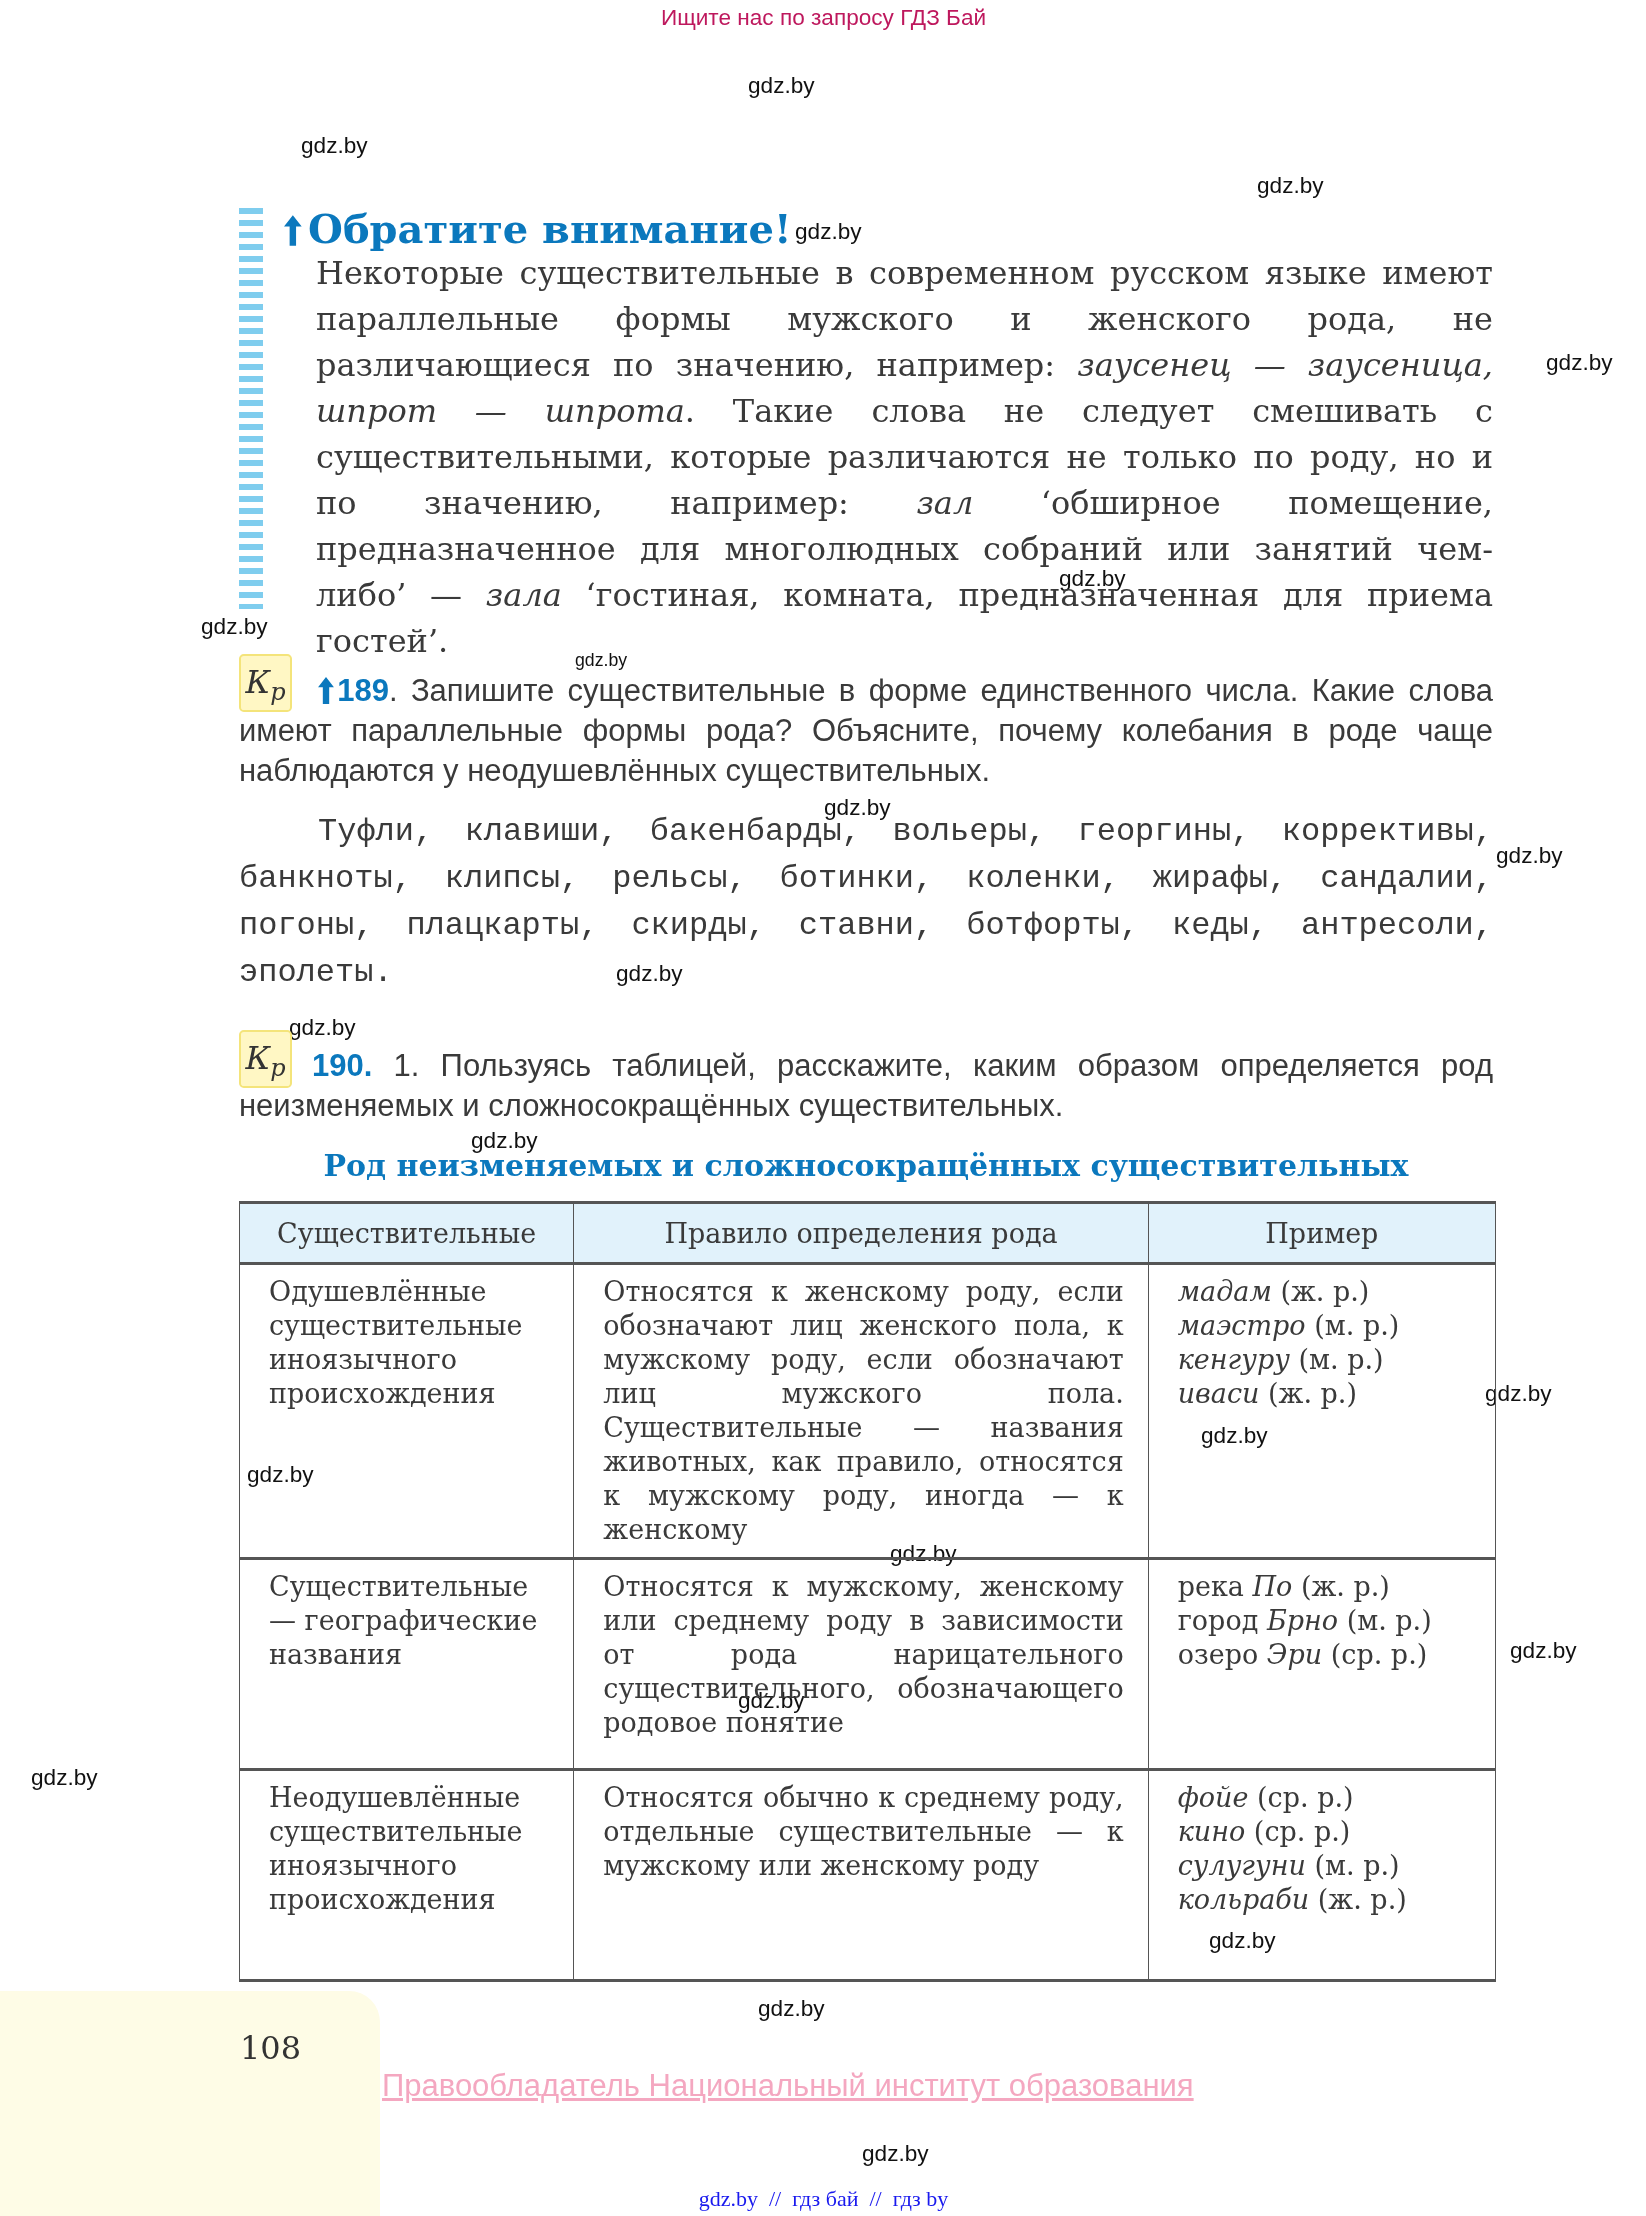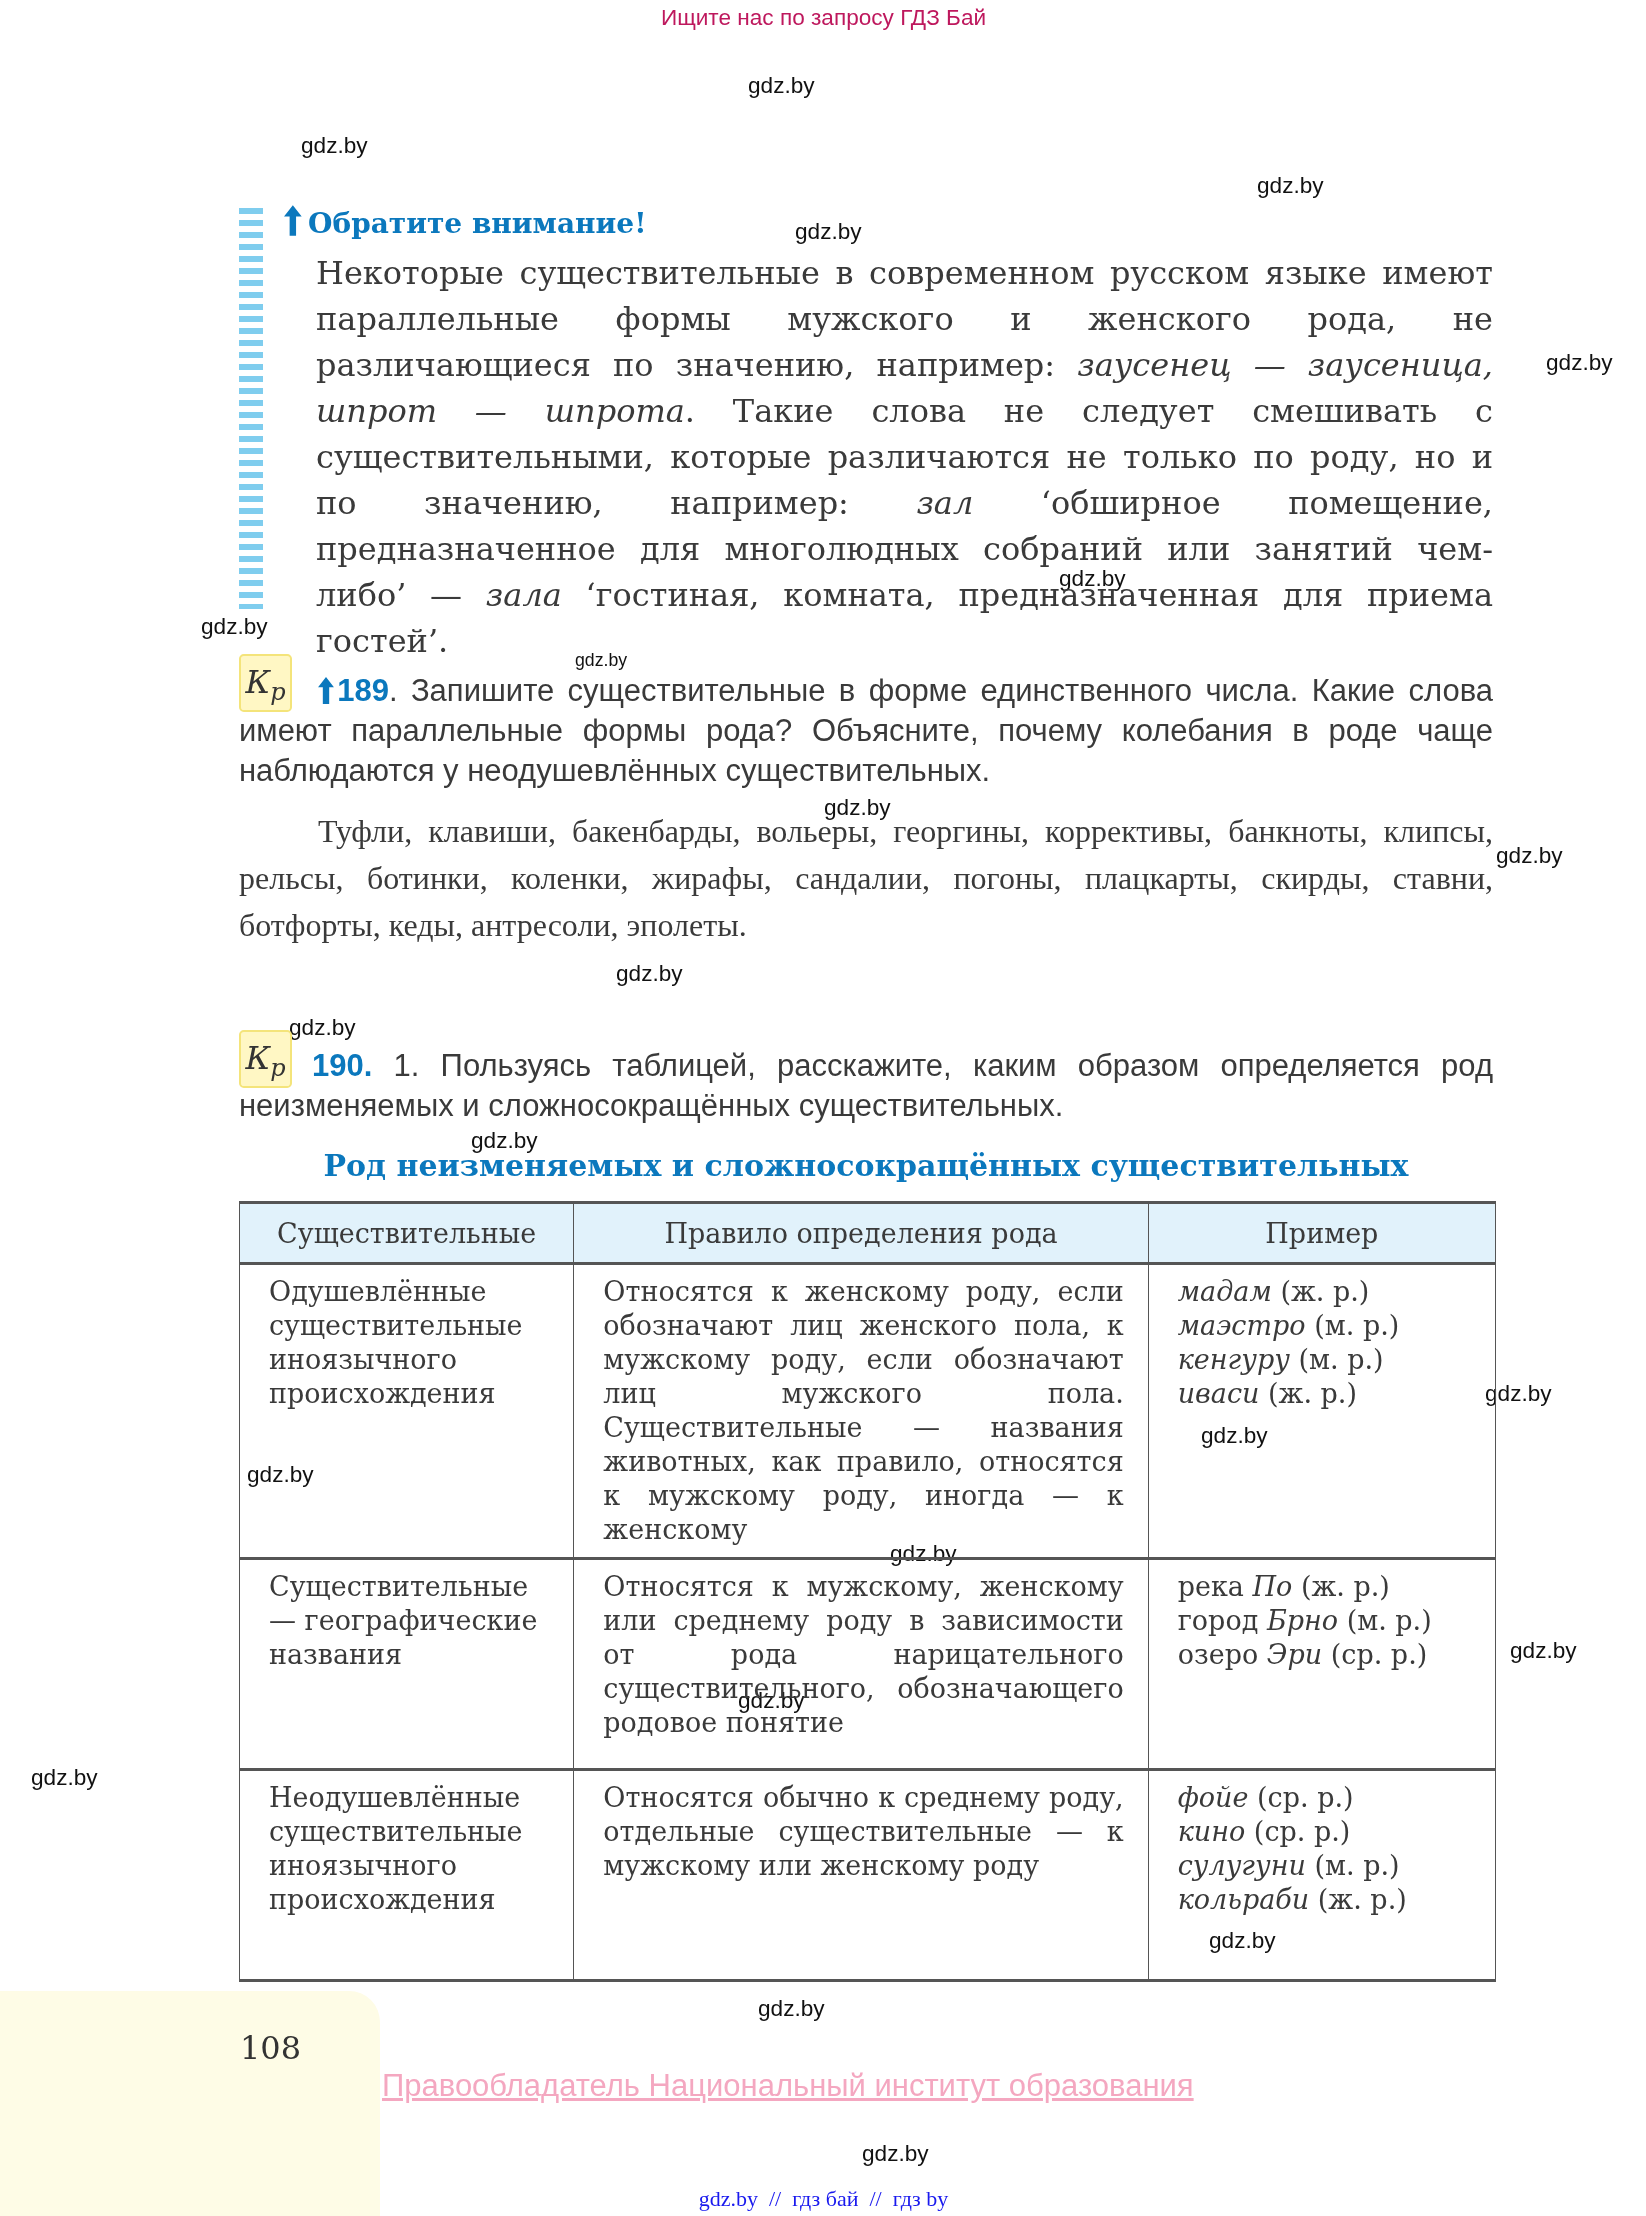--- a/index.html
+++ b/index.html
@@ -2,30 +2,30 @@
 <html style="font-size:13px"><head>
 <meta charset="utf-8">
 <style>
   html, body { margin:0; padding:0; background:#ffffff; }
   body { width:1647px; height:2216px; position:relative; overflow:hidden; font-family:"DejaVu Serif", serif; color:#333; }
   .abs { position:absolute; }
   .wm { position:absolute; font-family:"Liberation Sans", sans-serif; font-size:22.6px; color:#111; white-space:nowrap; }
   .top-banner { left:0; right:0; top:4.8px; text-align:center; font-family:"Liberation Sans", sans-serif; font-size:22.6px; color:#be185d; }
   .stripe { left:239px; top:208px; width:24px; height:401px;
     background: repeating-linear-gradient(to bottom, #7fcdee 0px, #7fcdee 5.6px, transparent 5.6px, transparent 12px); }
-  .note-title { left:284px; top:205px; font-family:"DejaVu Serif", serif; font-weight:bold; font-size:28px; color:#0b78bd; white-space:nowrap;text-align:center; }
+  .note-title { left:284px; top:205px; font-family:"DejaVu Serif", serif; font-weight:bold; font-size:40px; color:#0b78bd; white-space:nowrap;text-align:center; }
   .note-title .arrow { display:inline-block; width:17.7px; height:31px; margin-right:6.4px; vertical-align:-3.2px; }
   .note-body { left:316px; top:250px; width:1177px; font-size:32px; line-height:46px; text-align:justify; color:#3a3a3a; font-family:"DejaVu Serif", serif; }
   .note-body i { font-style:italic; }
   .kr { width:53px; height:58px; background:#fff7c4; border:2.4px solid #f4e47a; border-radius:4.8px; box-sizing:border-box; font-family:"DejaVu Serif", serif; font-style:italic; font-size:32px; color:#333; text-align:center; line-height:52px; }
   .kr sub { font-size:24px; }
   .task { font-family:"Liberation Sans", sans-serif; font-size:31px; line-height:40px; color:#3a3a3a; text-align:justify; }
   .task .num { color:#0b78bd; font-weight:bold; }
   .task .arrow { display:inline-block; width:16px; height:27px; vertical-align:-3.2px; margin-right:3.2px; }
-  .words { left:239px; top:808px; width:1254px; font-size:32px; line-height:47px; text-align:justify; color:#3a3a3a; font-family:Liberation Serif, serif; }
+  .words { left:239px; top:808px; width:1254px; font-size:32px; line-height:47px; text-align:justify; color:#3a3a3a; font-family:Liberation Mono, monospace; }
   .table-title { left:239px; top:1148px; width:1254px; text-align:center; font-family:"DejaVu Serif", serif; font-weight:bold; font-size:30px; color:#0b78bd; }
   table.rules { position:absolute; left:239px; top:1201px; width:1257px; border-collapse:collapse; font-family:"DejaVu Serif", serif; font-size:27px; color:#3a3a3a; }
   table.rules th { background:#e1f2fb; font-weight:normal; height:56px; border-left:1.6px solid #555; border-right:1.6px solid #555; border-top:3.2px solid #555; border-bottom:3.2px solid #555; }
   table.rules td { vertical-align:top; border-left:1.6px solid #555; border-right:1.6px solid #555; border-bottom:3.2px solid #555; padding:9.7px 24px 8px 29px; line-height:34px; }
   table.rules td.c1 { width:282px; }
   table.rules td.c2 { width:540px; text-align:justify; }
   table.rules td.c3 { width:306px; }
   .ex i { font-style:italic; }
   .page-tab { left:0; top:1991px; width:380px; height:226px; background:#fefce6; border-top-right-radius:31px; }
   .page-num { left:240px; top:1997px; font-family:"DejaVu Serif", serif; font-size:32px; color:#333;margin-top:32px; }

